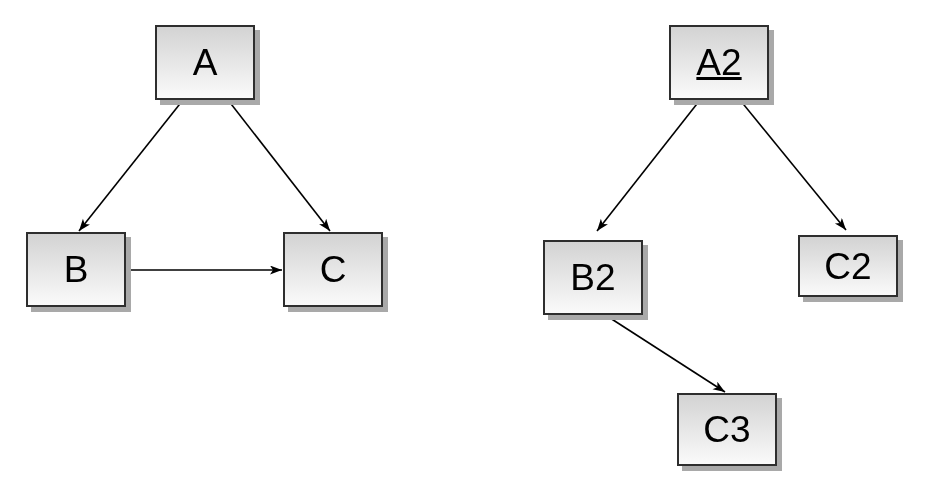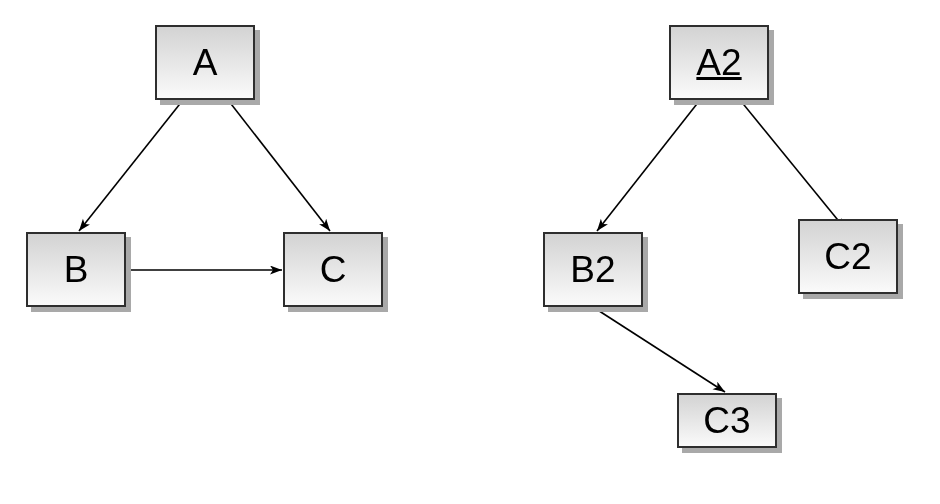--- a/index.html
+++ b/index.html
@@ -70,22 +70,22 @@
     </div>
     <div class="node" style="left: 26px; top: 232px; width: 100px; height: 75px;">
       <span class="node-label">B</span>
     </div>
     <div class="node" style="left: 283px; top: 232px; width: 100px; height: 75px;">
       <span class="node-label">C</span>
     </div>
     <div class="node" style="left: 669px; top: 25px; width: 100px; height: 75px; text-decoration: underline;">
       <span class="node-label">A2</span>
     </div>
-    <div class="node" style="left: 543px; top: 232px; width: 100px; height: 75px;">
+    <div class="node" style="left: 543px; top: 240px; width: 100px; height: 75px;">
       <span class="node-label">B2</span>
     </div>
-    <div class="node" style="left: 798px; top: 219px; width: 100px; height: 75px;">
+    <div class="node" style="left: 798px; top: 235px; width: 100px; height: 62px;">
       <span class="node-label">C2</span>
     </div>
-    <div class="node" style="left: 677px; top: 393px; width: 100px; height: 55px;">
+    <div class="node" style="left: 677px; top: 393px; width: 100px; height: 73px;">
       <span class="node-label">C3</span>
     </div>
   </div>
 
 </body></html>

